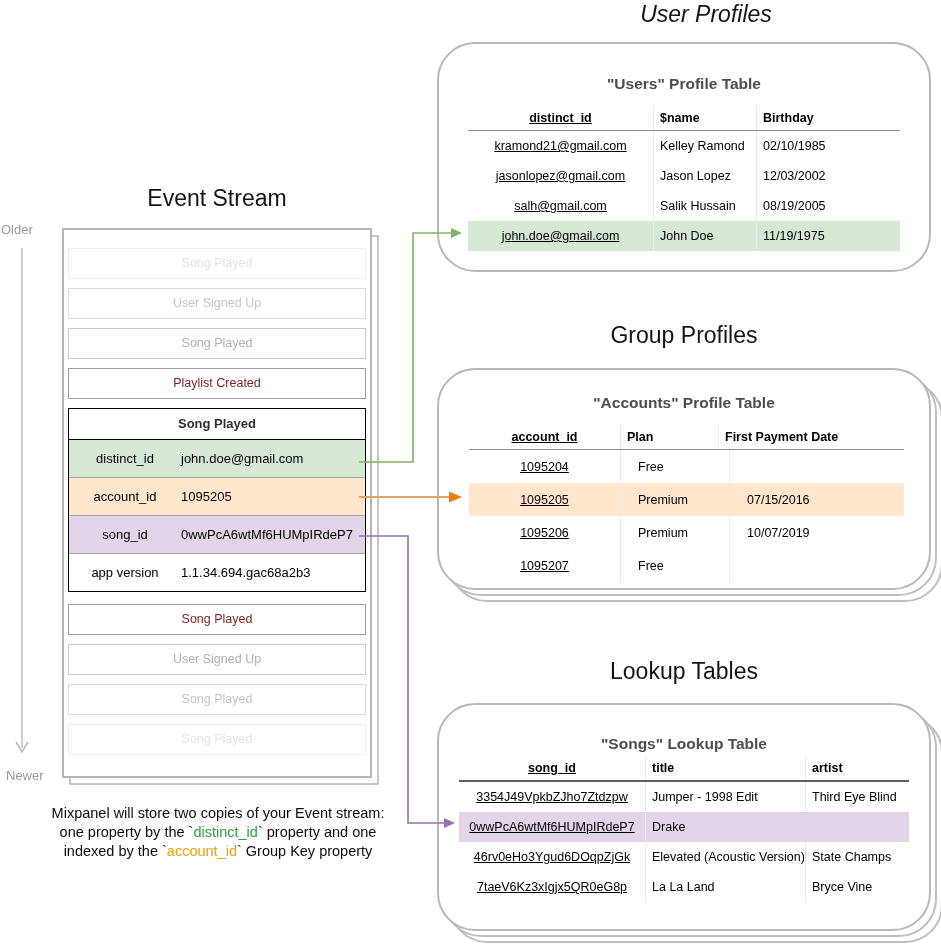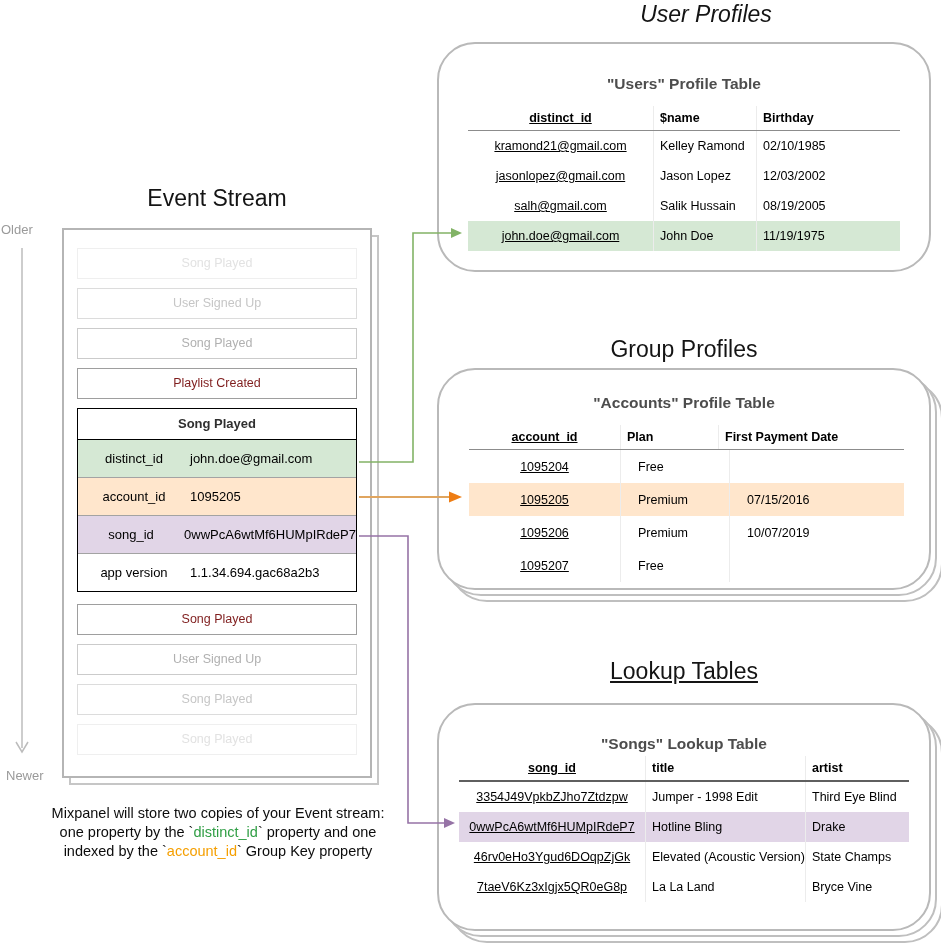--- a/index.html
+++ b/index.html
@@ -5,21 +5,21 @@
   html,body{margin:0;padding:0;background:#fff;}
   #stage{
     position:relative;width:941px;height:951px;background:#fff;overflow:hidden;
     font-family:"Liberation Sans", sans-serif;color:#000;
   }
   .section-title{position:absolute;font-size:23px;color:#141414;text-align:center;white-space:nowrap;}
   .rail-label{position:absolute;font-size:13px;color:#9a9a9a;}
 
   
   .stream-back{position:absolute;left:69px;top:235px;width:310px;height:550px;background:#fff;border:2px solid #c6c6c6;box-sizing:border-box;z-index:1;}
-  .stream-box{position:absolute;left:62px;top:228px;width:310px;height:550px;background:#fff;border:2px solid #b5b5b5;box-sizing:border-box;z-index:2;padding:18px 13px;}
+  .stream-box{position:absolute;left:62px;top:228px;width:310px;height:550px;background:#fff;border:2px solid #b5b5b5;box-sizing:border-box;z-index:2;padding:18px 4px;}
   .ev{height:29px;line-height:29px;border:1px solid #ccc;text-align:center;font-size:12.5px;margin-bottom:9px;white-space:nowrap;overflow:hidden;}
   .ev.f1{border-color:#efefef;color:#e2e2e2;}
   .ev.f2{border-color:#dcdcdc;color:#c6c6c6;}
   .ev.f3{border-color:#cbcbcb;color:#b0b0b0;}
   .ev.f4{border-color:#9e9e9e;color:#7f1d1d;}
   .ev.after-first{margin-top:12px;}
   .ecard{border:1px solid #000;background:#fff;margin-bottom:9px;}
   .ehead{height:30px;line-height:30px;text-align:center;font-weight:bold;font-size:13px;color:#2f2f2f;border-bottom:1px solid #000;}
   .kv{height:37px;display:flex;align-items:center;font-size:13px;white-space:nowrap;}
   .kv + .kv{border-top:1px solid #a3a3a3;}
@@ -134,21 +134,21 @@
         <span class="cell">08/19/2005</span>
       </div>
       <div class="trow users-grid brow hl-green">
         <span class="c1 cell-id">john.doe@gmail.com</span>
         <span class="c2 cell">John Doe</span>
         <span class="cell">11/19/1975</span>
       </div>
     </div>
   </div>
 
-  <div class="section-title" style="left:437px;top:322px;width:494px;margin-top:14px;">Group Profiles</div>
+  <div class="section-title" style="left:437px;top:322px;width:494px;">Group Profiles</div>
   <div class="card-layer" style="left:449px;top:380px;width:494px;height:222px;"></div>
   <div class="card-layer" style="left:443px;top:374px;width:494px;height:222px;"></div>
   <div class="card" style="left:437px;top:368px;width:494px;height:222px;">
     <div class="card-title" style="top:24px;">"Accounts" Profile Table</div>
     <div class="tbl" style="left:30px;top:55px;width:435px;">
       <div class="trow accounts-grid thead">
         <span class="c1 cell-id">account_id</span>
         <span class="c2 cell">Plan</span>
         <span class="cell">First Payment Date</span>
       </div>
@@ -168,39 +168,38 @@
         <span class="cell">10/07/2019</span>
       </div>
       <div class="trow accounts-grid brow tall">
         <span class="c1 cell-id">1095207</span>
         <span class="c2 cell">Free</span>
         <span class="cell"></span>
       </div>
     </div>
   </div>
 
-  <div class="section-title" style="left:437px;top:658px;width:494px;text-decoration:underline;">Lookup Tables</div>
+  <div class="section-title" style="left:437px;top:658px;width:494px;">Lookup Tables</div>
   <div class="card-layer" style="left:449px;top:715px;width:494px;height:228px;"></div>
   <div class="card-layer" style="left:443px;top:709px;width:494px;height:228px;"></div>
   <div class="card" style="left:437px;top:703px;width:494px;height:228px;">
     <div class="card-title" style="top:30px;">"Songs" Lookup Table</div>
     <div class="tbl" style="left:20px;top:51px;width:450px;">
       <div class="trow songs-grid thead thick">
         <span class="c1 cell-id">song_id</span>
         <span class="c2 cell">title</span>
         <span class="cell">artist</span>
       </div>
       <div class="trow songs-grid brow">
         <span class="c1 cell-id">3354J49VpkbZJho7Ztdzpw</span>
         <span class="c2 cell">Jumper - 1998 Edit</span>
         <span class="cell">Third Eye Blind</span>
       </div>
       <div class="trow songs-grid brow hl-purple">
         <span class="c1 cell-id">0wwPcA6wtMf6HUMpIRdeP7</span>
-        <span class="c2 cell">Hotline Bling</span>
         <span class="cell">Drake</span>
       </div>
       <div class="trow songs-grid brow">
         <span class="c1 cell-id">46rv0eHo3Ygud6DOqpZjGk</span>
         <span class="c2 cell">Elevated (Acoustic Version)</span>
         <span class="cell">State Champs</span>
       </div>
       <div class="trow songs-grid brow">
         <span class="c1 cell-id">7taeV6Kz3xIgjx5QR0eG8p</span>
         <span class="c2 cell">La La Land</span>

